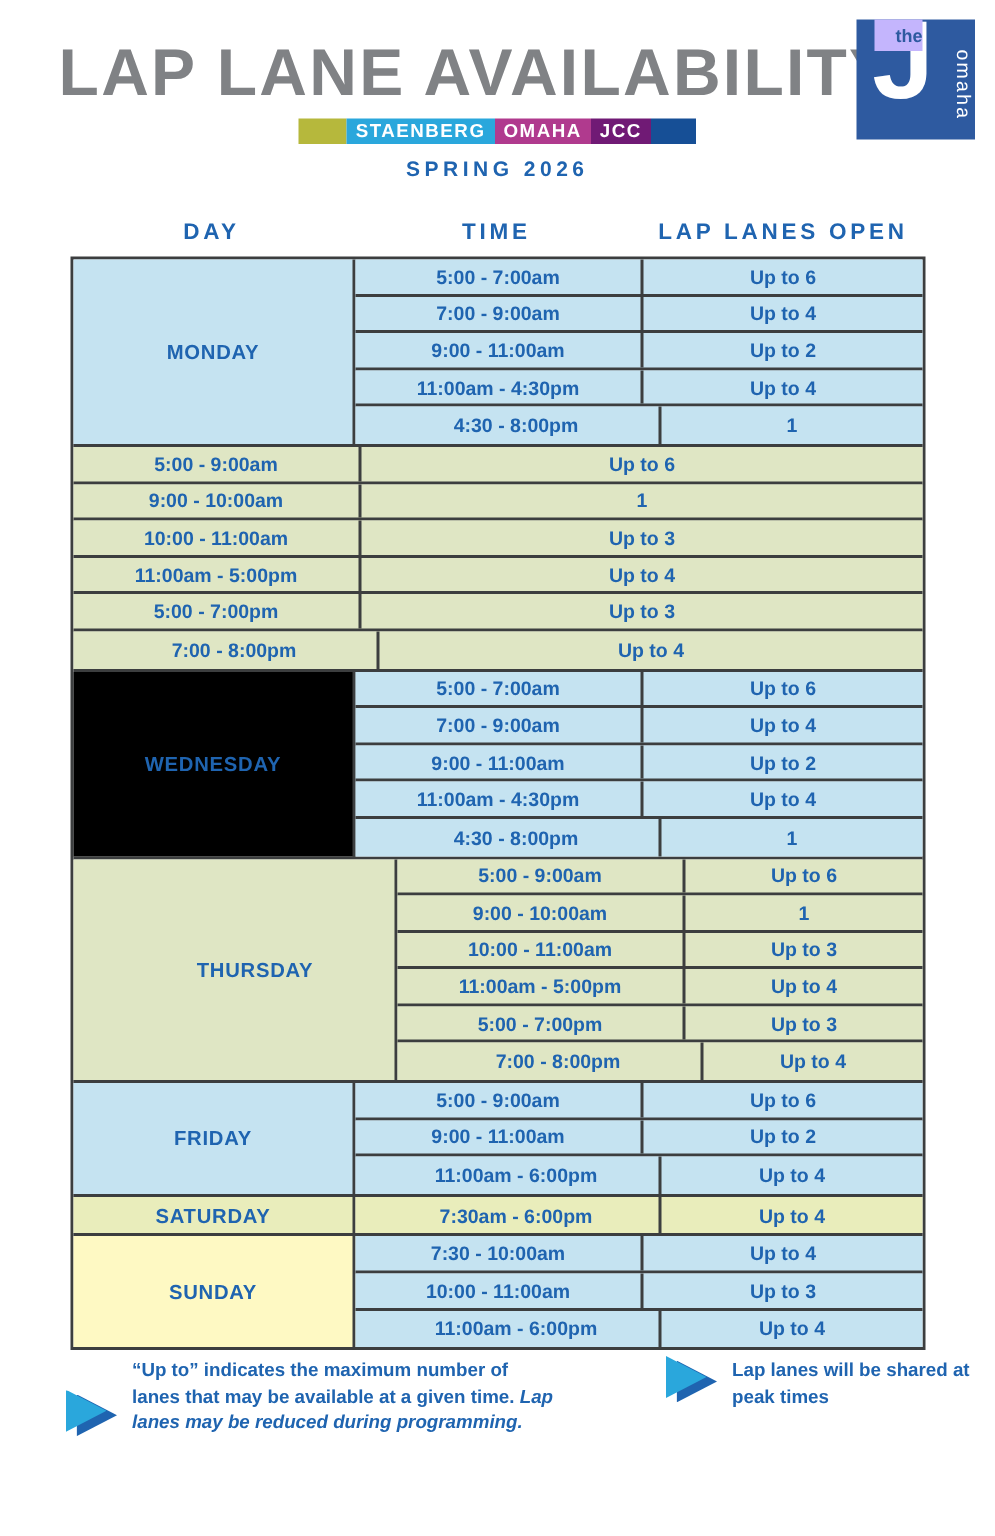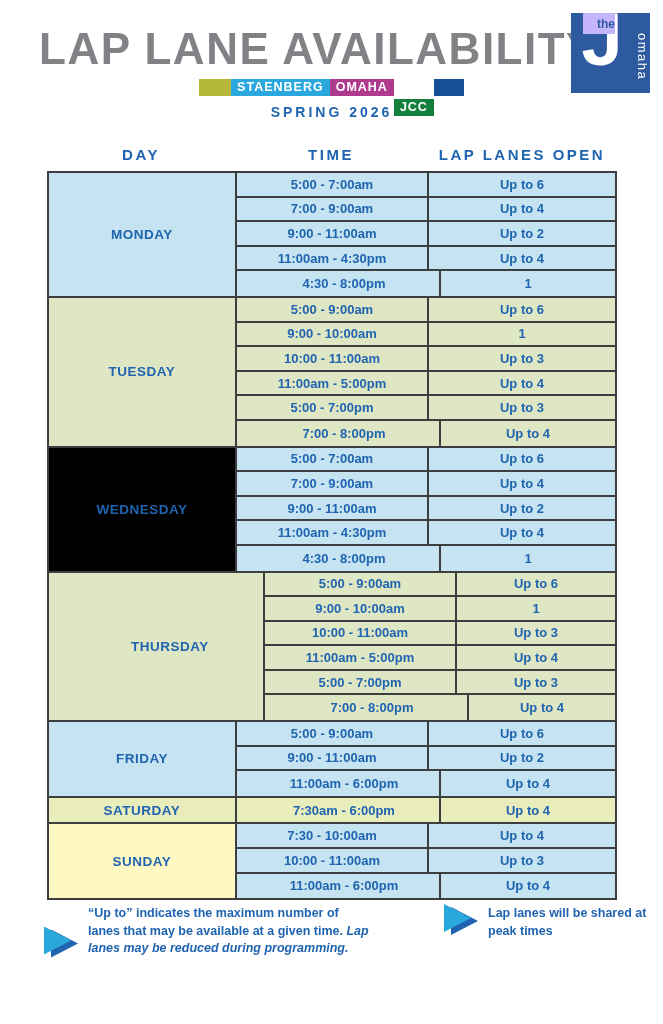--- a/index.html
+++ b/index.html
@@ -14,21 +14,21 @@
   }
   .brand-banner{
     position:absolute;top:79px;left:0;width:663px;height:17px;
     display:flex;justify-content:center;align-items:stretch;
   }
   .brand-seg{height:17px;line-height:17px;font-size:12.5px;font-weight:bold;color:#fff;
     padding:0 6px;letter-spacing:1px;}
   .seg-olive{width:32px;padding:0;background:#b6b83c;}
   .seg-lblue{background:#2aa7dc;}
   .seg-magenta{background:#b03a8e;}
-  .seg-orange{background:#15803d;margin-top:20px;}
+  .seg-orange{background:#701a75;}
   .seg-dblue{width:30px;padding:0;background:#164f96;}
   .season{
     position:absolute;top:104px;left:0;width:663px;text-align:center;
     font-size:14px;font-weight:bold;color:#1f64b0;letter-spacing:3px;
   }
   
   .logo{position:absolute;top:13px;right:13px;width:79px;height:80px;background:#2e5aa0;}
   .logo-the{position:absolute;top:0;left:12px;width:32px;height:21px;background:#c4b5fd;
     color:#2e5aa0;font-size:12px;font-weight:bold;text-align:right;line-height:23px;}
   .logo-j{position:absolute;top:-16px;left:2px;width:58px;text-align:center;
@@ -115,23 +115,20 @@
           <div class="time-cell">11:00am - 4:30pm</div>
           <div class="lanes-cell">Up to 4</div>
         </div>
         <div class="t-row" style="background: rgb(197, 227, 241);">
           <div class="time-cell">4:30 - 8:00pm</div>
           <div class="lanes-cell">1</div>
         </div>
       </div>
     </div>
     <div class="day-group">
-      <div class="day-cell" style="background: rgb(223, 230, 196);">
-        <span class="day-label">TUESDAY</span>
-      </div>
       <div class="rows">
         <div class="t-row" style="background: rgb(223, 230, 196);">
           <div class="time-cell">5:00 - 9:00am</div>
           <div class="lanes-cell">Up to 6</div>
         </div>
         <div class="t-row" style="background: rgb(223, 230, 196);">
           <div class="time-cell">9:00 - 10:00am</div>
           <div class="lanes-cell">1</div>
         </div>
         <div class="t-row" style="background: rgb(223, 230, 196);">

